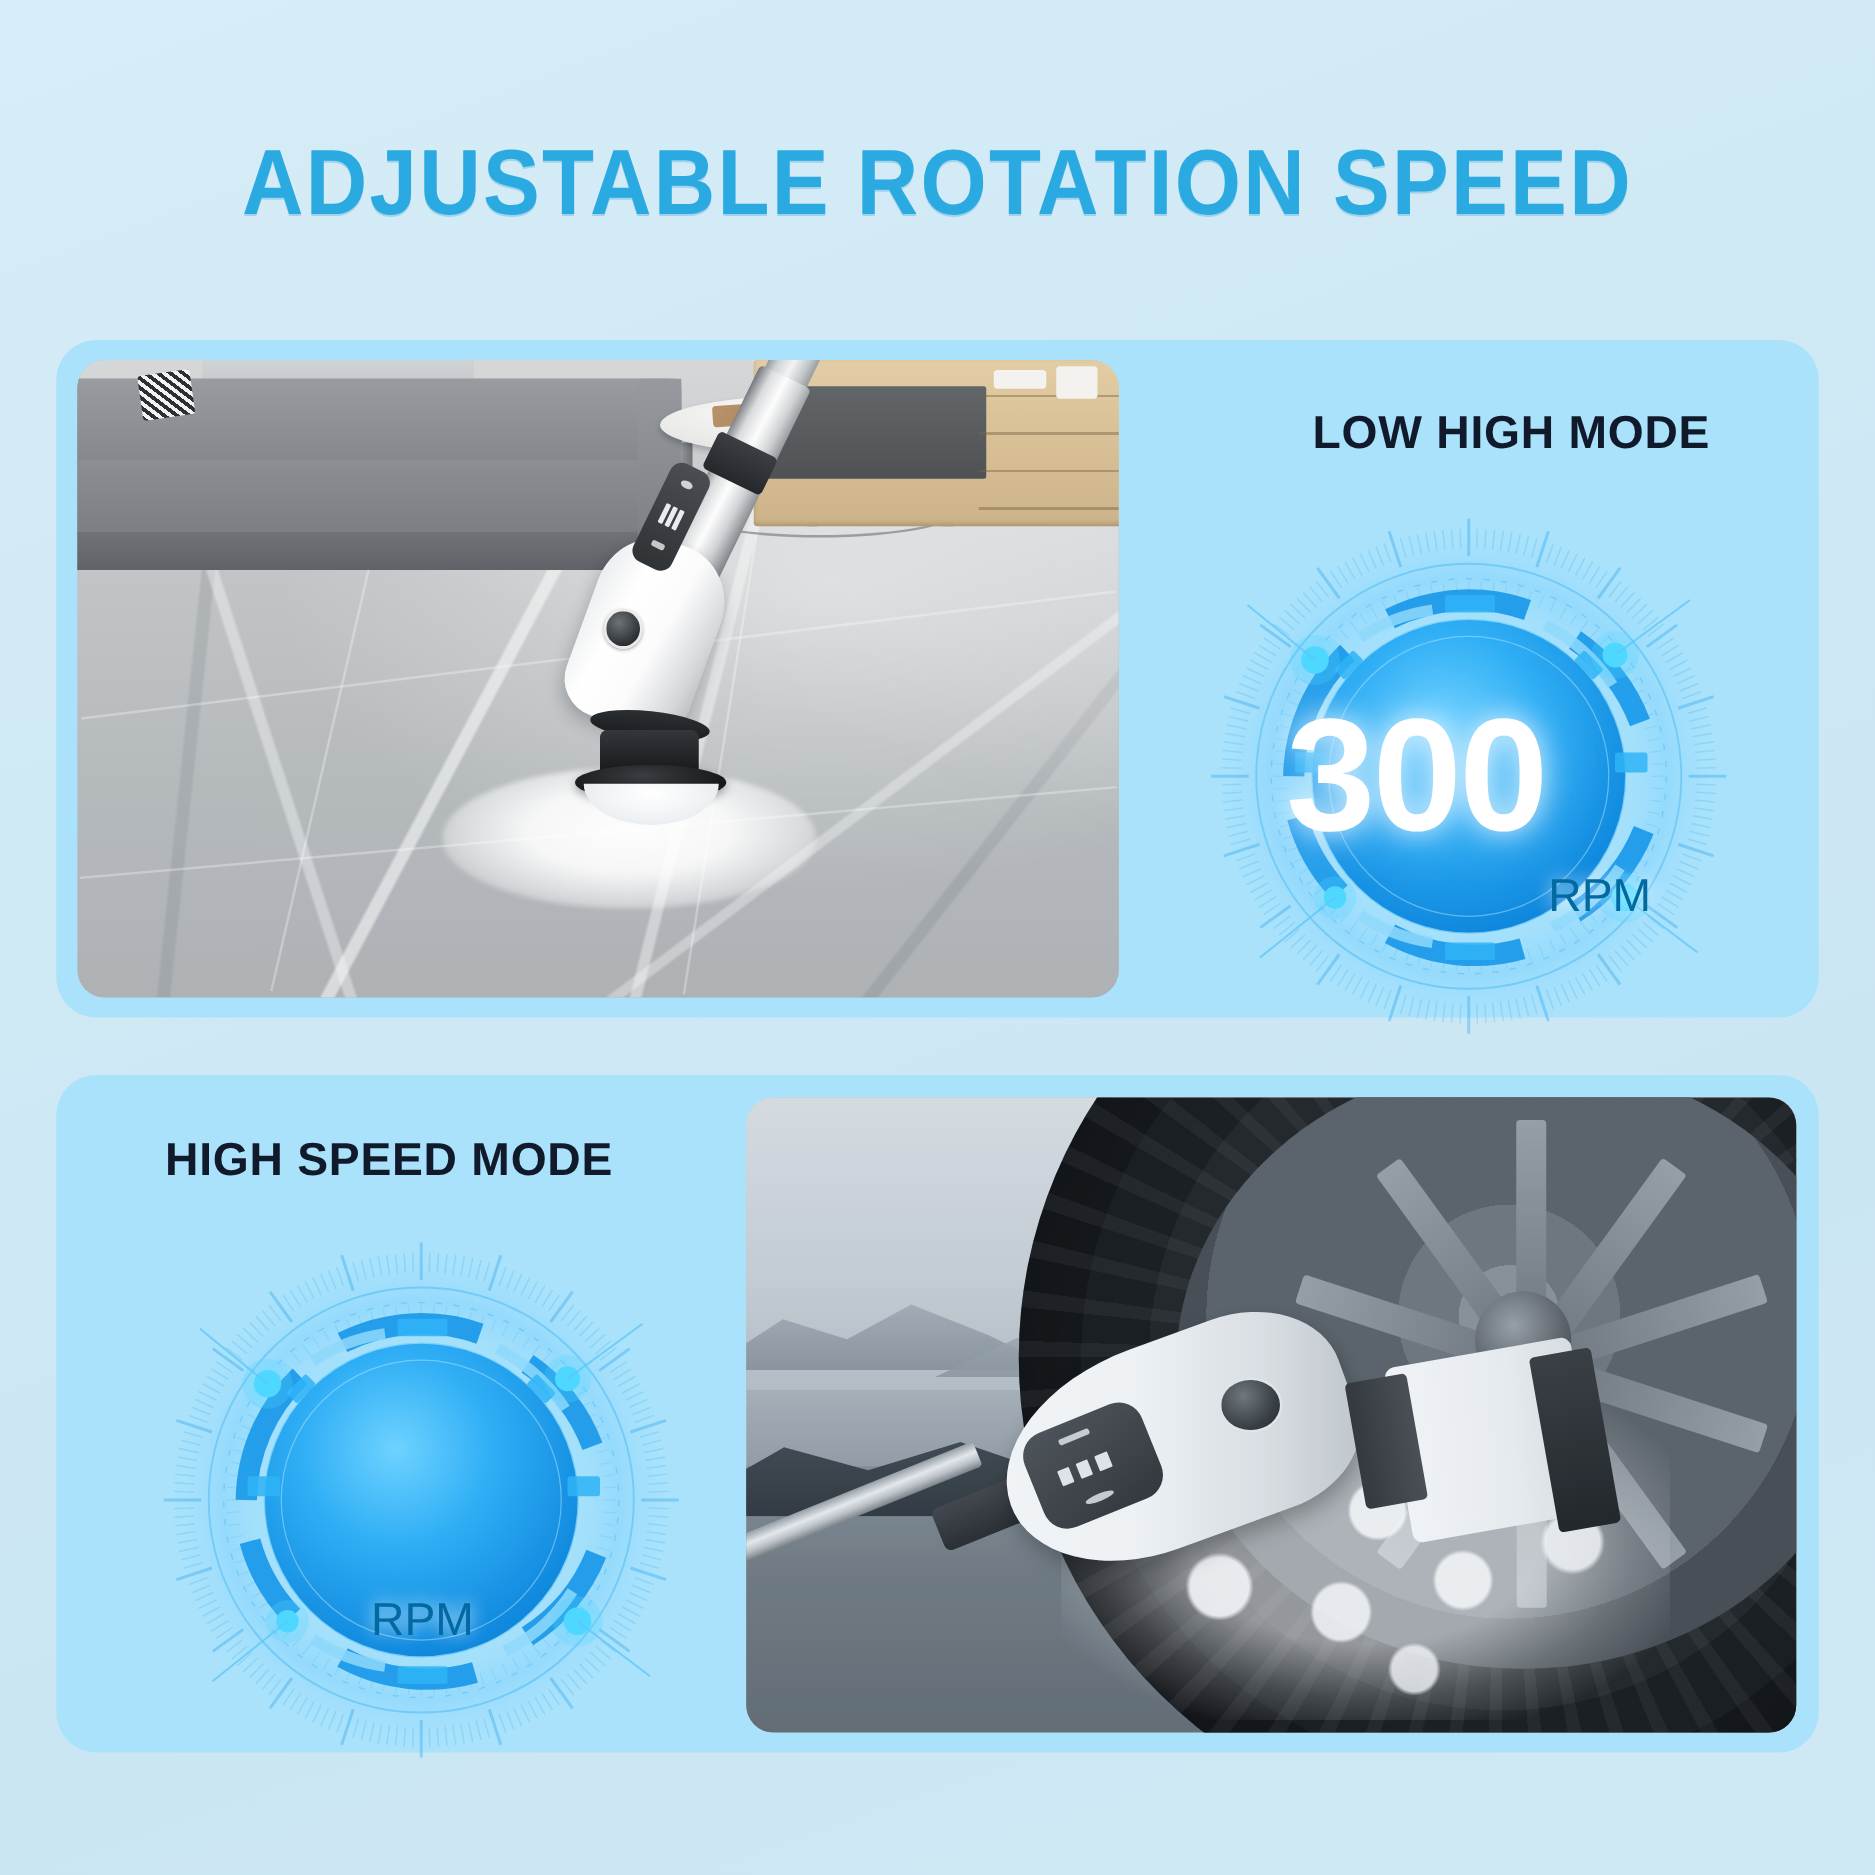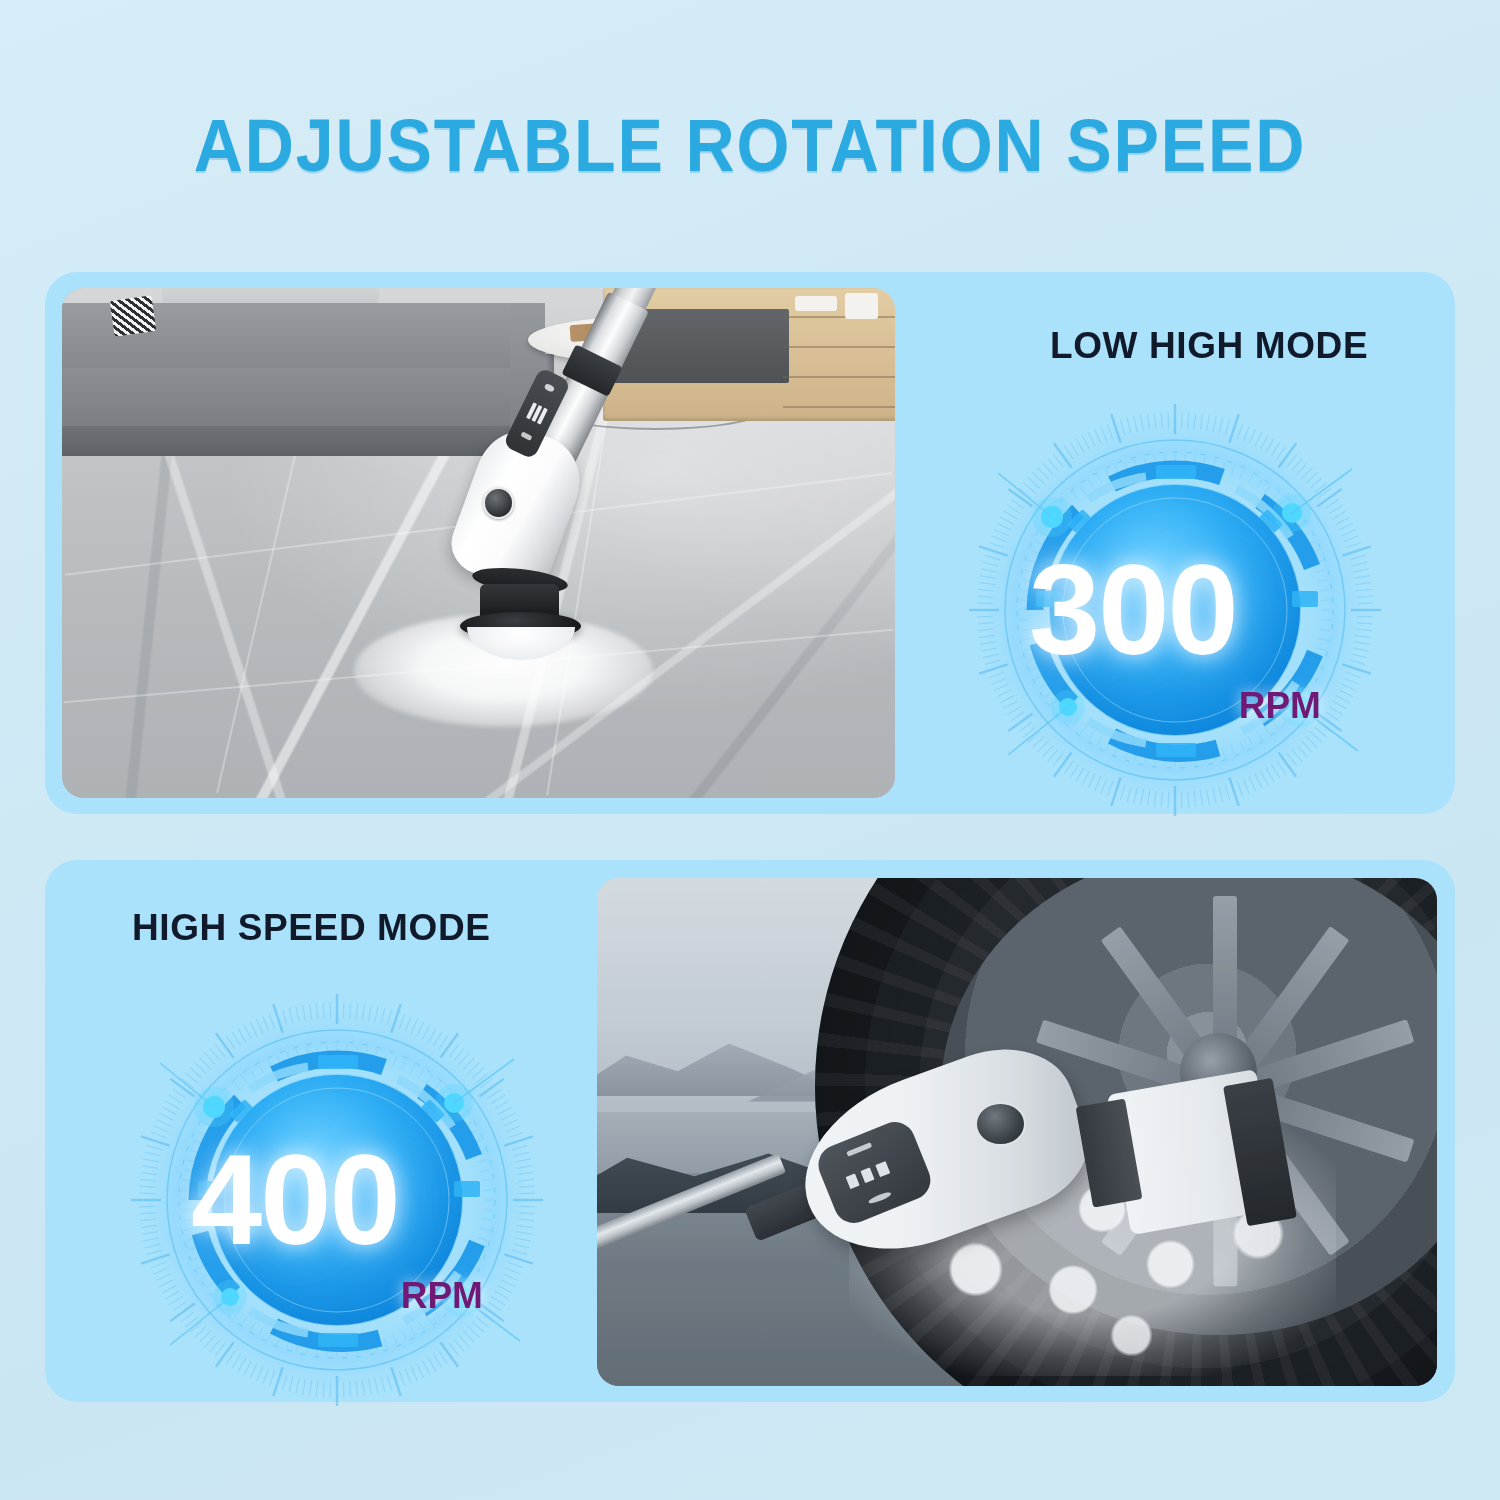--- a/index.html
+++ b/index.html
@@ -199,34 +199,34 @@
   .mode-label{
     position:absolute;
     font-size:37px;font-weight:bold;letter-spacing:.6px;
     color:#111a2b;white-space:nowrap;
   }
   #label-low { left:1050px; top:325px; }
   #label-high{ left:132px;  top:907px; }
 
   
   .gauge{position:absolute;width:430px;height:430px;}
-  #gauge-low { left:960px; top:395px;text-align:center; }
+  #gauge-low { left:960px; top:406px;text-align:center; }
   #gauge-high{ left:122px; top:985px; }
   .gauge svg{position:absolute;inset:0;width:100%;height:100%;}
   .gauge-readout{
     position:absolute;inset:0;
     display:flex;align-items:center;justify-content:center;
   }
   .gauge-num{
     font-size:128px;font-weight:bold;color:#ffffff;line-height:1;
     letter-spacing:-2px;
     text-shadow:0 0 22px rgba(255,255,255,.85),0 0 44px rgba(140,210,255,.75);
   }
   .gauge-unit{
-    font-size:37px;font-weight:bold;color:#701a75;
+    font-size:37px;font-weight:normal;color:#0369a1;
     align-self:flex-end;margin-bottom:98px;margin-left:2px;
     text-shadow:0 0 14px rgba(255,255,255,.8);
   }
 </style>
 </head>
 <body>
 
 <div class="page-title">ADJUSTABLE ROTATION SPEED</div>
 
 <div class="card" id="card-low"></div>
@@ -971,21 +971,20 @@
       <circle cx="340" cy="312" r="20" fill="#4FD8FF" opacity=".25"></circle>
     </g>
     <g stroke="#5CC6F7" stroke-width="1.6" opacity=".75">
       <line x1="92" y1="122" x2="38" y2="78"></line>
       <line x1="332" y1="118" x2="392" y2="74"></line>
       <line x1="108" y1="312" x2="48" y2="360"></line>
       <line x1="340" y1="312" x2="398" y2="356"></line>
     </g>
   </svg>
   <div class="gauge-readout">
-    <span class="gauge-num">400</span>
     <span class="gauge-unit">RPM</span>
   </div>
 </div>
 
 <div class="photo" id="photo-wheel">
   <div class="wheel-scene">
     <div class="wheel-sky"></div>
     <div class="mountain m1"></div>
     <div class="mountain m2"></div>
     <div class="ground"></div>

